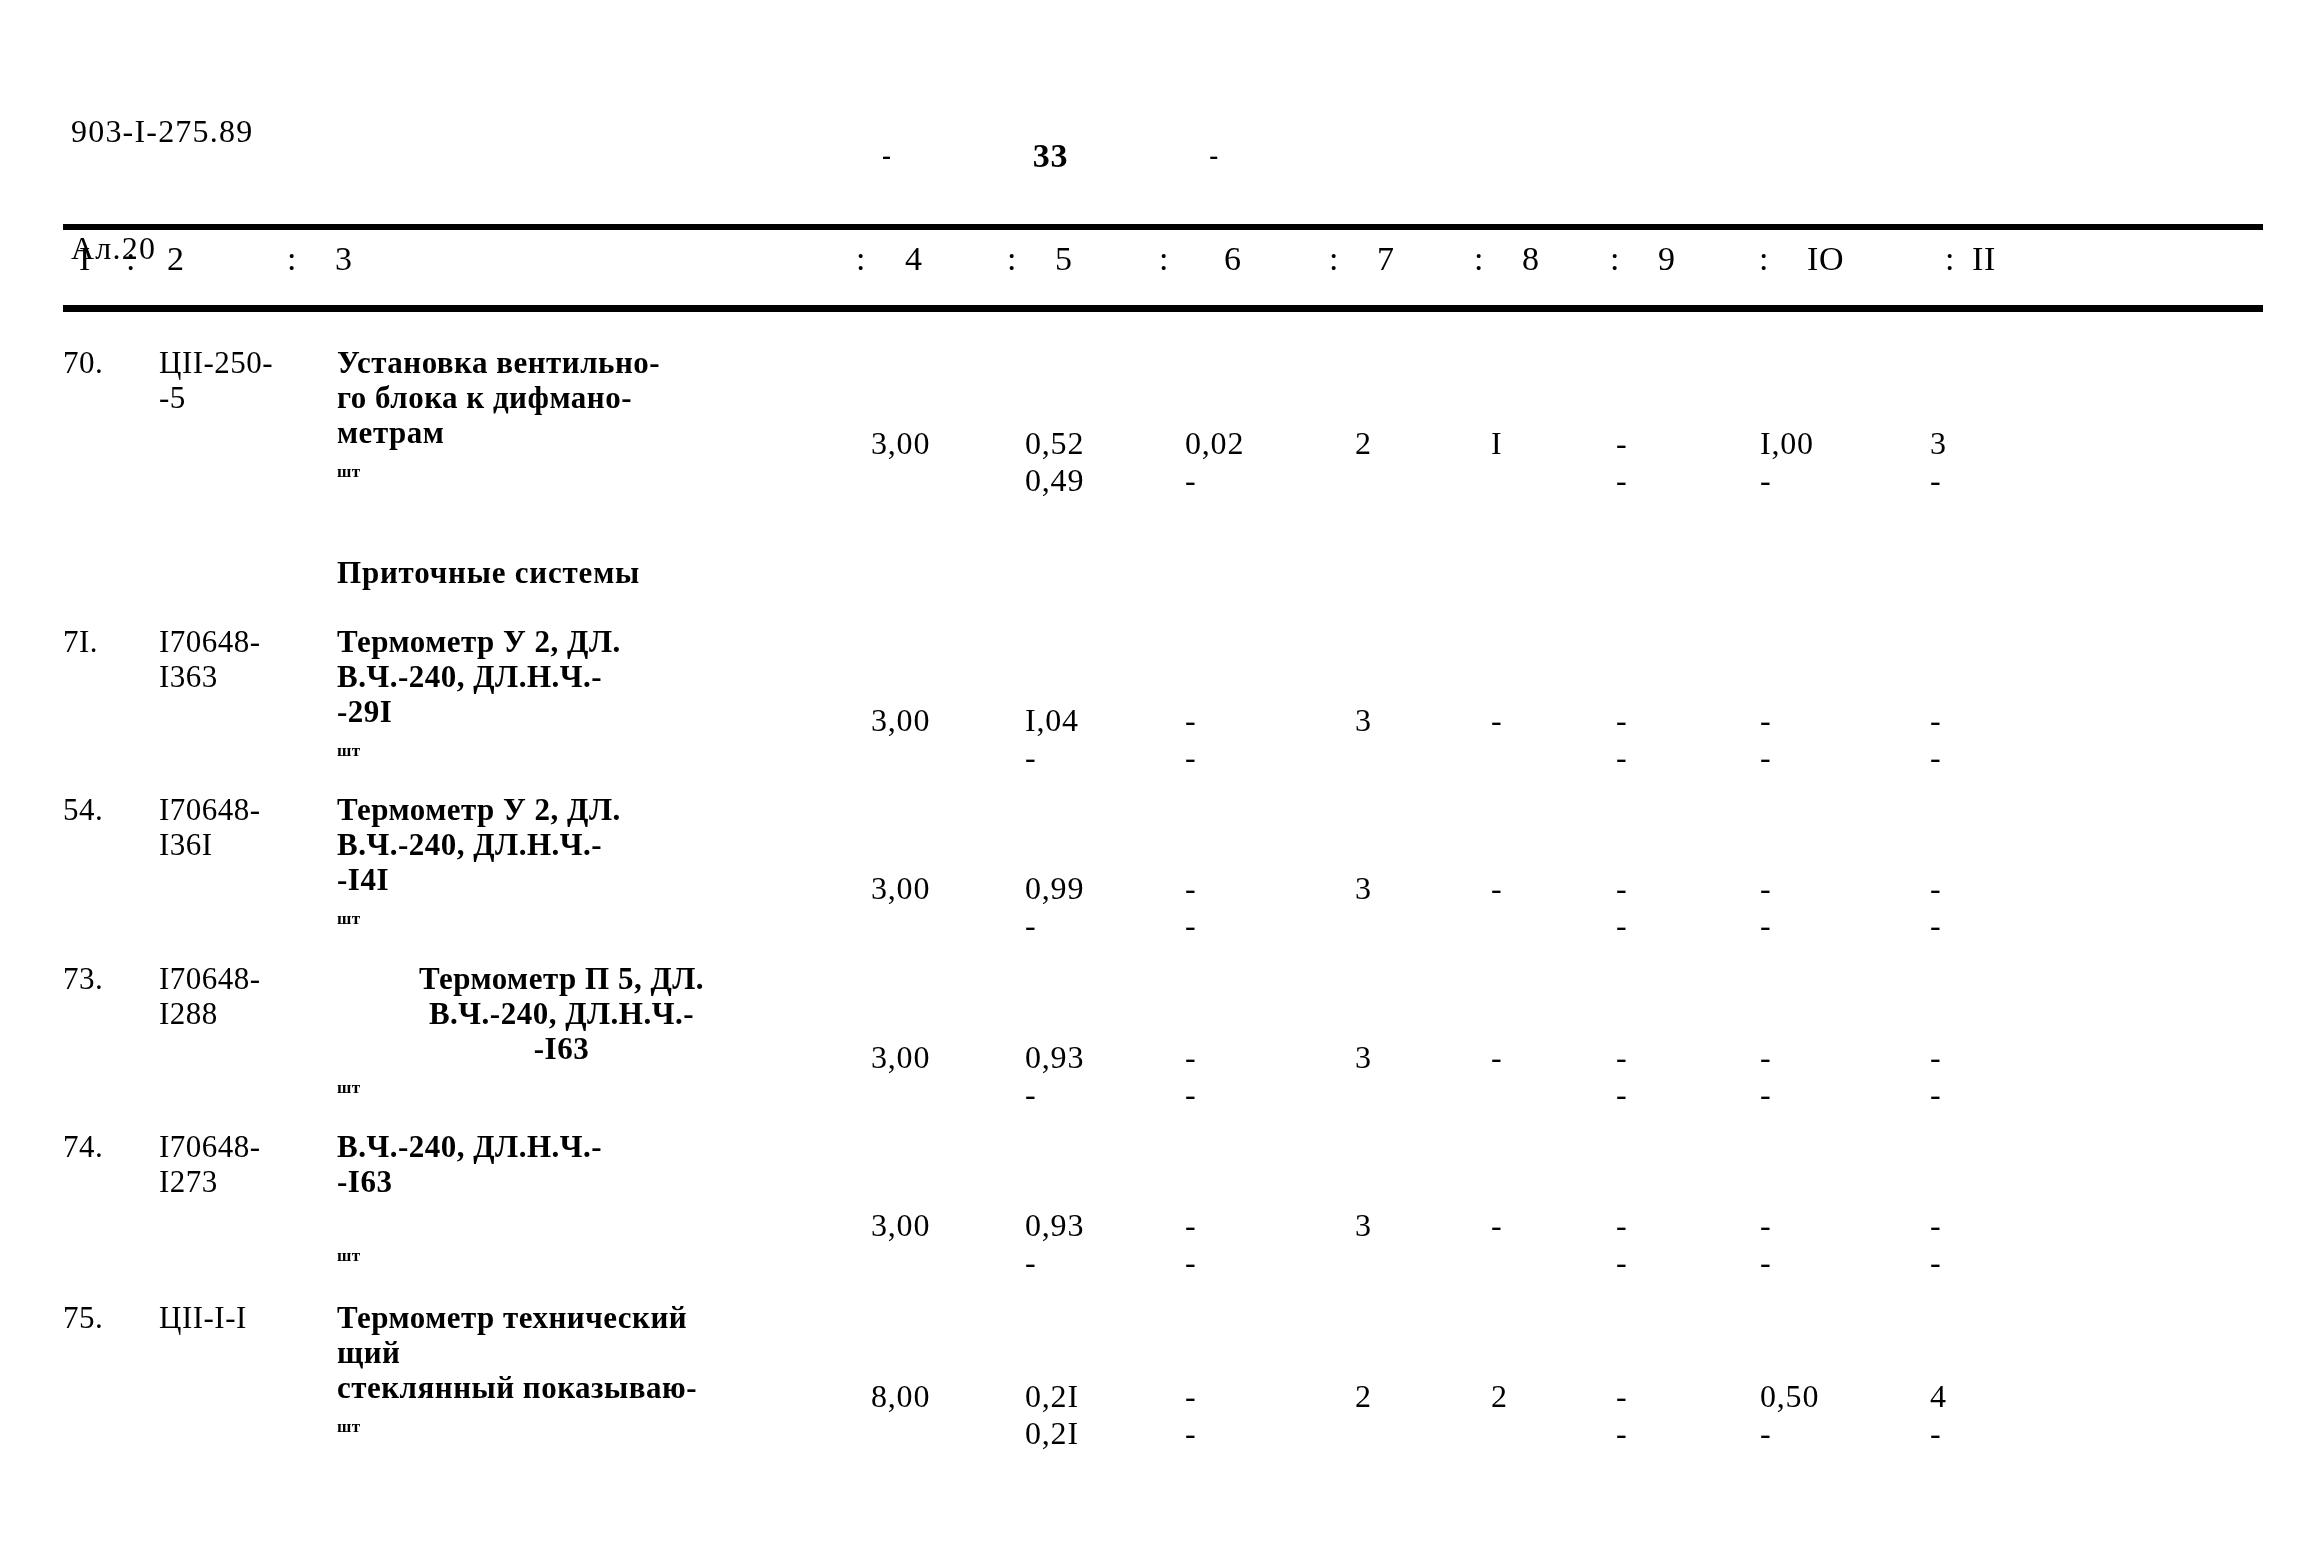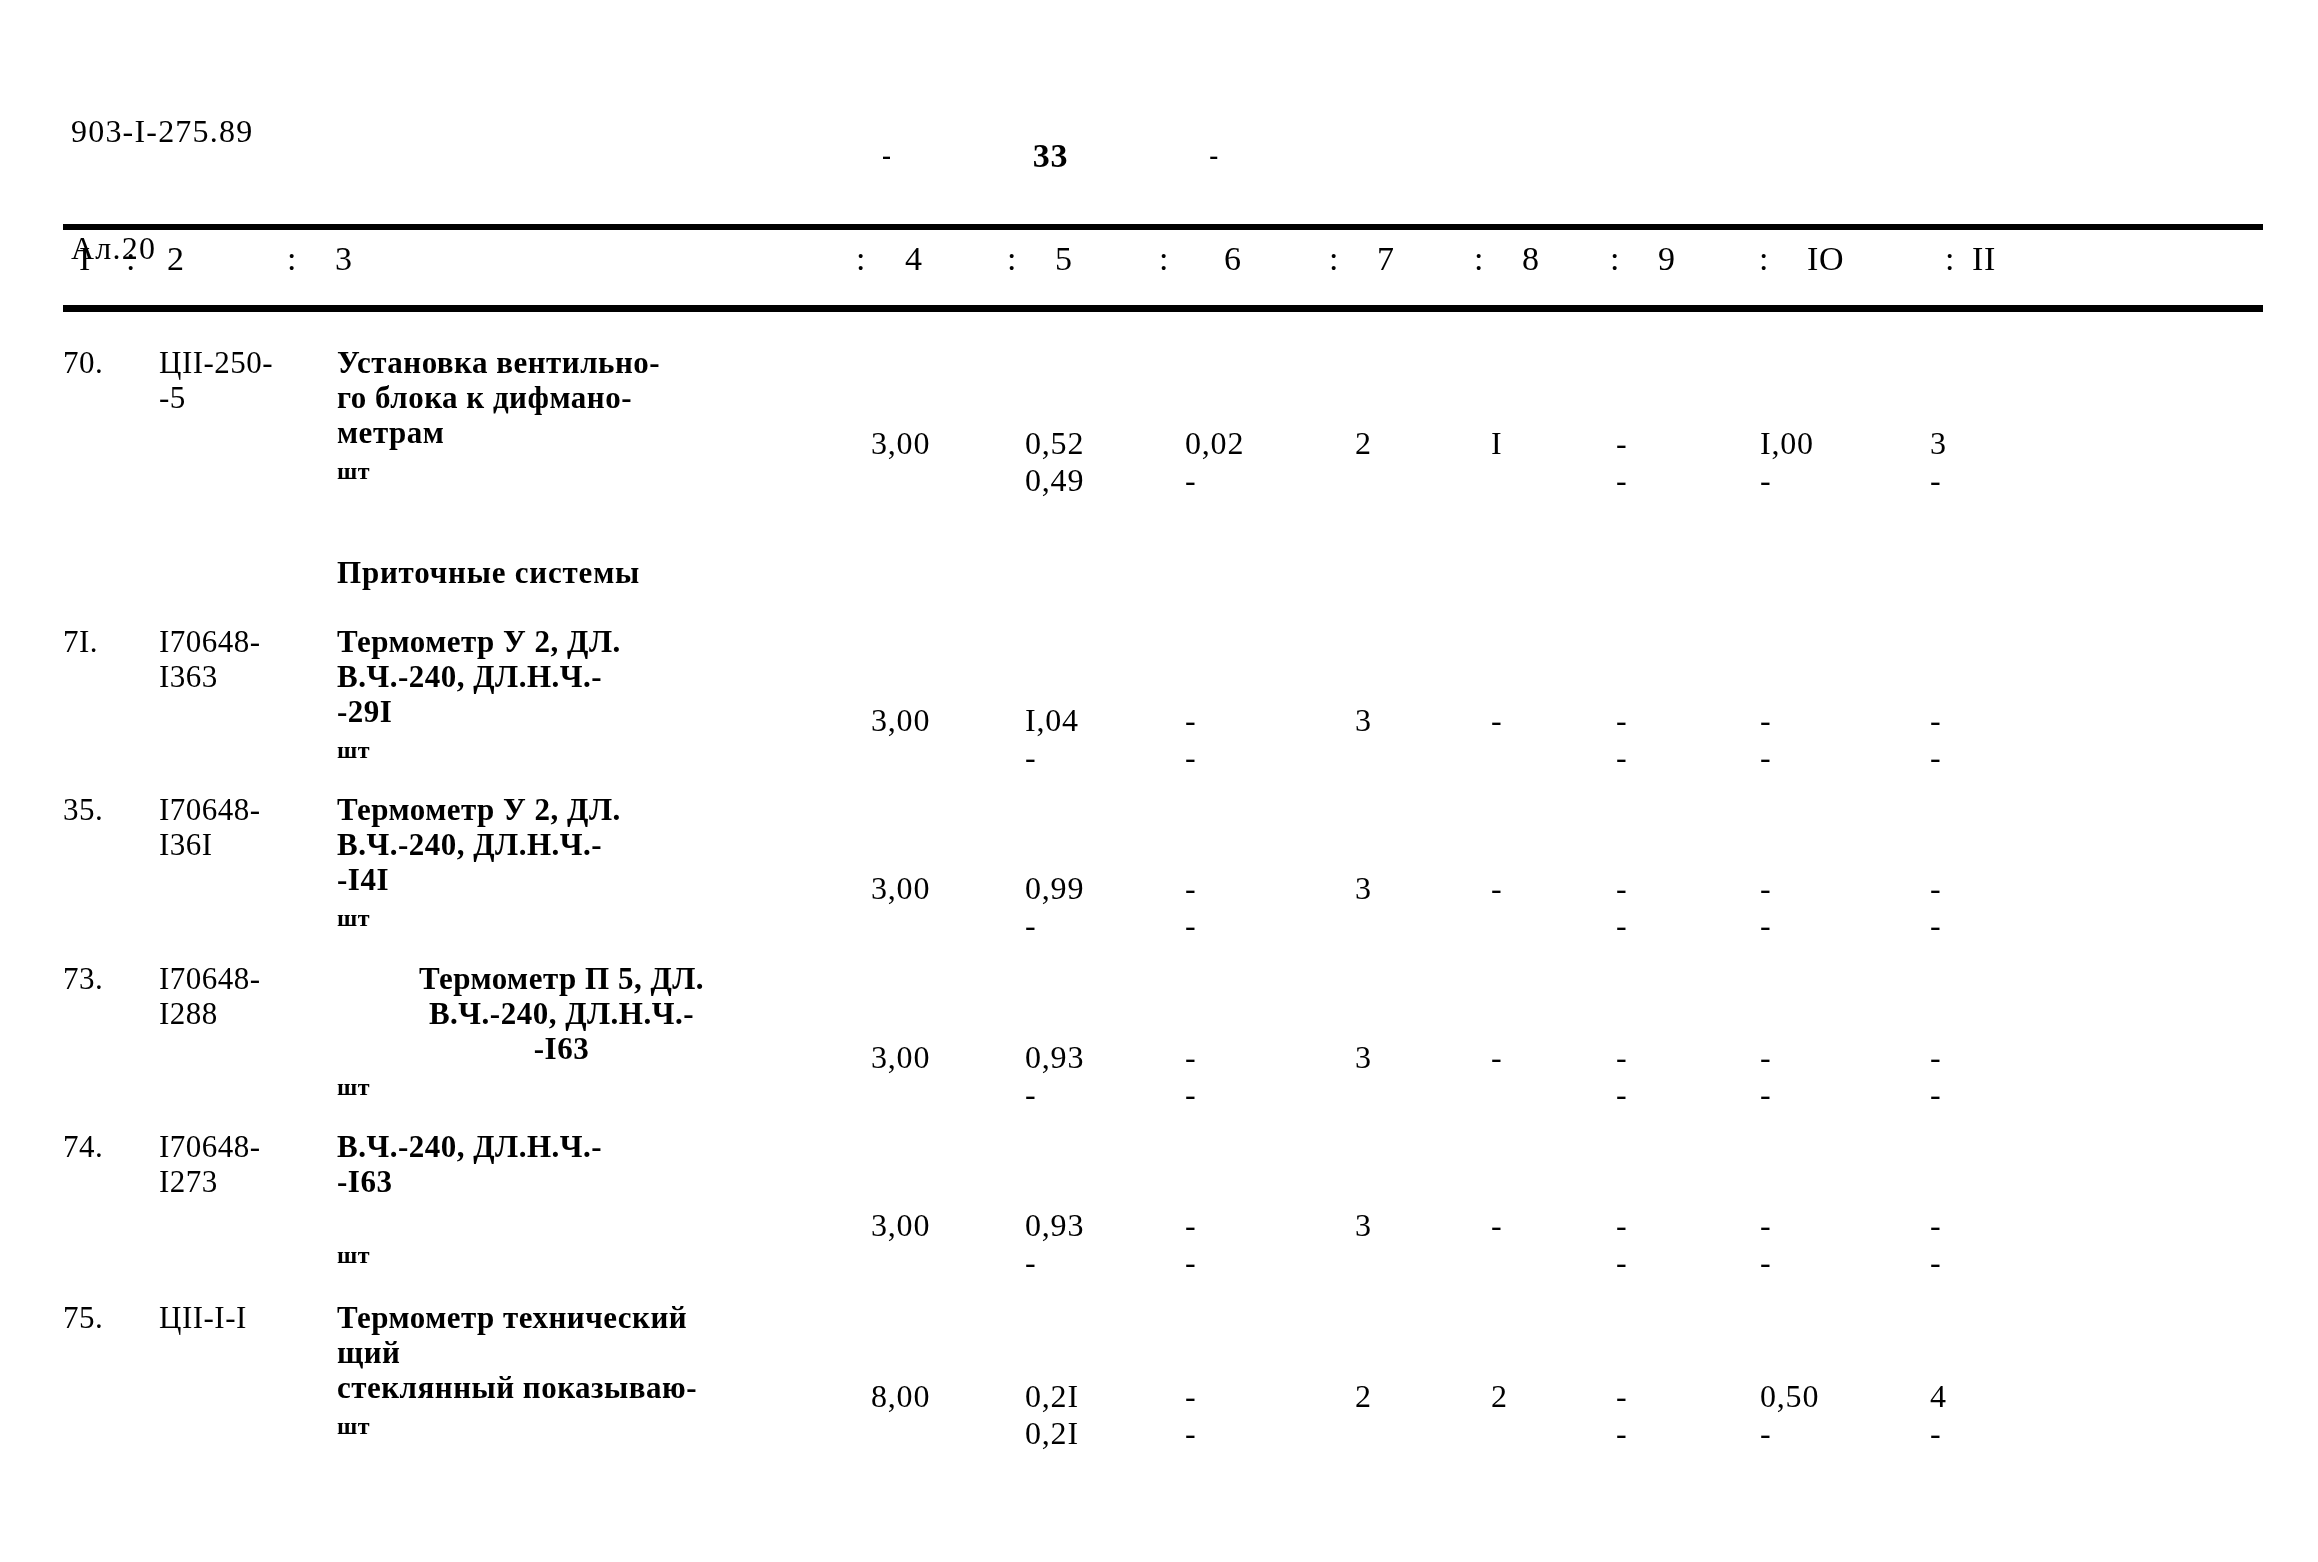--- a/index.html
+++ b/index.html
@@ -111,21 +111,21 @@
     white-space: pre;
     font-size: 31px;
     line-height: 35px;
     letter-spacing: 0.5px;
     font-family: "Liberation Serif", "DejaVu Serif", serif;
   }
 
   .c-num   { left: 0px;    width: 88px; }
   .c-code  { left: 96px;  width: 184px; }
   .c-desc  { left: 274px;  width: 449px; font-weight: bold; }
-  .c-unit  { left: 274px;  font-weight: bold; font-size: 24px; }
+  .c-unit  { left: 274px;  font-weight: bold; font-size: 17px; }
 
   .desc-line { display: block; white-space: pre; }
 
   .numcol {
     position: absolute;
     text-align: left;
     white-space: pre;
     font-size: 32px;
     line-height: 37px;
     letter-spacing: 0.8px;
@@ -217,21 +217,21 @@
           <div class="numcol n4" style="top: 78px;"><span class="v1">3,00</span></div>
           <div class="numcol n5" style="top: 78px;"><span class="v1">I,04</span><span class="v2">-</span></div>
           <div class="numcol n6" style="top: 78px;"><span class="v1">-</span><span class="v2">-</span></div>
           <div class="numcol n7" style="top: 78px;"><span class="v1">3</span></div>
           <div class="numcol n8" style="top: 78px;"><span class="v1">-</span></div>
           <div class="numcol n9" style="top: 78px;"><span class="v1">-</span><span class="v2">-</span></div>
           <div class="numcol n10" style="top: 78px;"><span class="v1">-</span><span class="v2">-</span></div>
           <div class="numcol n11" style="top: 78px;"><span class="v1">-</span><span class="v2">-</span></div>
         </div>
         <div class="row" style="position: absolute; top: 447px; left: 0px; width: 2200px;">
-          <div class="cell c-num" style="top: 0px;">35.</div>
+          <div class="cell c-num" style="top: 0px;">54.</div>
           <div class="cell c-code" style="top: 0px;"><span class="desc-line">I70648-</span><span class="desc-line">I36I</span></div>
           <div class="cell c-desc" style="top: 0px;"><span class="desc-line">Термометр У 2, ДЛ.</span><span class="desc-line">В.Ч.-240, ДЛ.Н.Ч.-</span><span class="desc-line">-I4I</span></div>
           <div class="cell c-unit" style="top: 109px;">шт</div>
           <div class="numcol n4" style="top: 78px;"><span class="v1">3,00</span></div>
           <div class="numcol n5" style="top: 78px;"><span class="v1">0,99</span><span class="v2">-</span></div>
           <div class="numcol n6" style="top: 78px;"><span class="v1">-</span><span class="v2">-</span></div>
           <div class="numcol n7" style="top: 78px;"><span class="v1">3</span></div>
           <div class="numcol n8" style="top: 78px;"><span class="v1">-</span></div>
           <div class="numcol n9" style="top: 78px;"><span class="v1">-</span><span class="v2">-</span></div>
           <div class="numcol n10" style="top: 78px;"><span class="v1">-</span><span class="v2">-</span></div>

